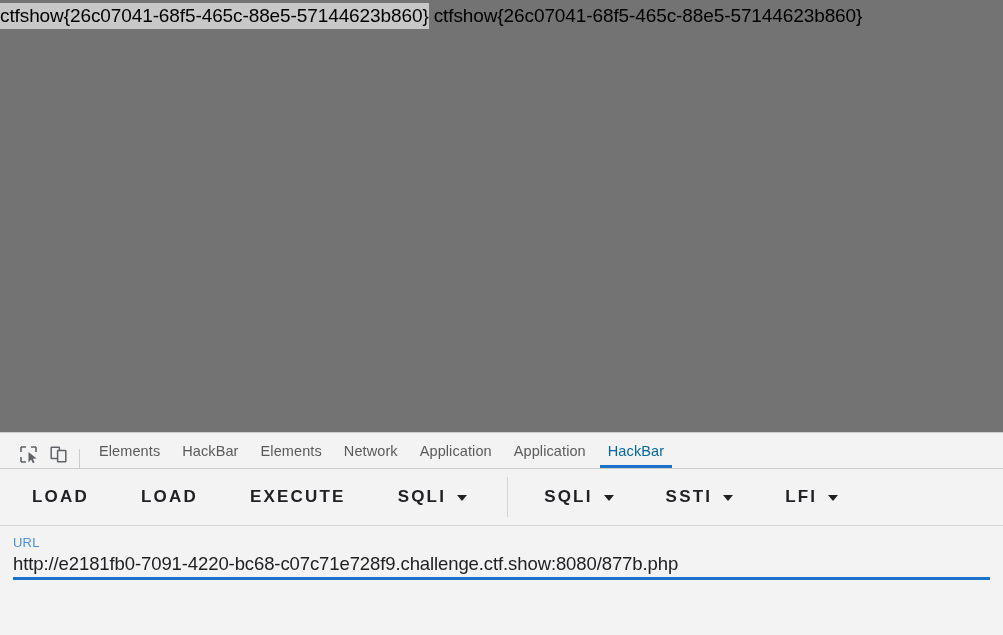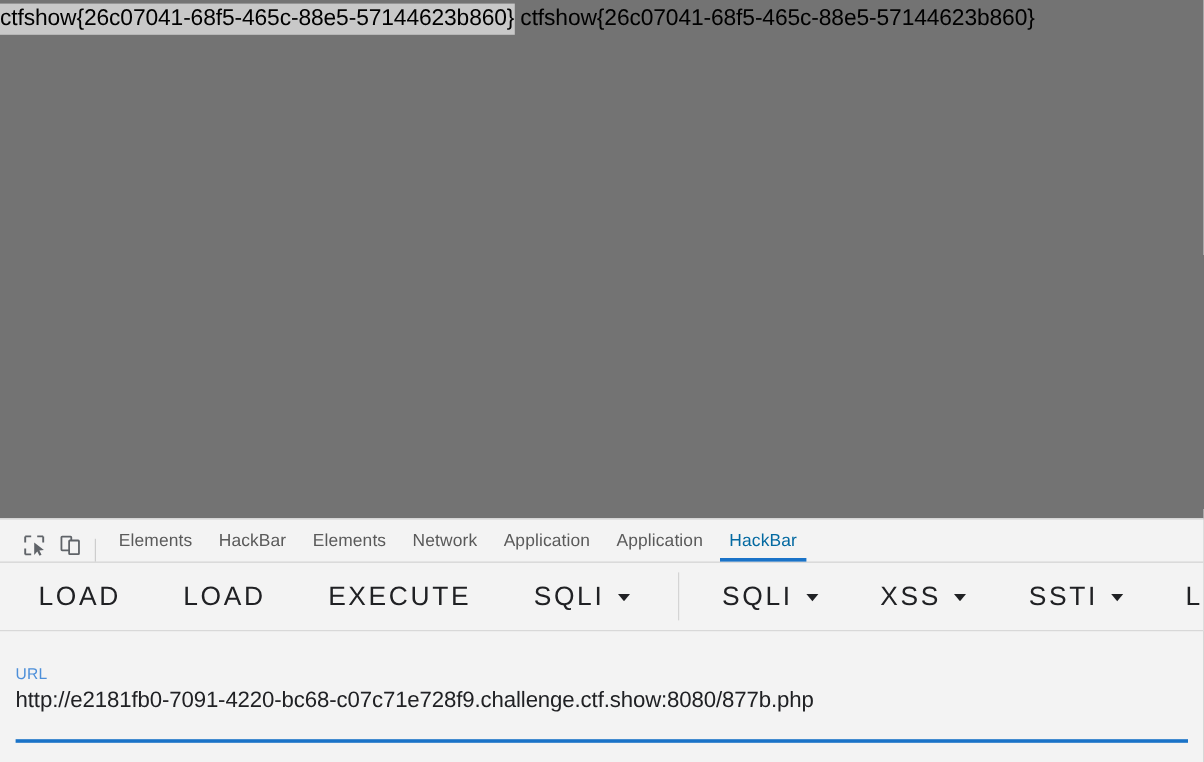--- a/index.html
+++ b/index.html
@@ -121,24 +121,24 @@
     padding-left: 20px;
     box-sizing: border-box;
     overflow: hidden;
   }
   .hb-btn {
     display: flex;
     align-items: center;
     height: 40px;
     padding: 0 12px;
     margin-right: 28px;
-    font-size: 22px;
+    font-size: 17px;
     letter-spacing: 2.2px;
     color: #202124;
-    font-weight: 400;
+    font-weight: 700;
     cursor: pointer;
     white-space: nowrap;
     background: transparent;
     border: none;
     font-family: "Liberation Sans", sans-serif;
   }
   .hb-btn .caret {
     margin-left: 11px;
     width: 0;
     height: 0;
@@ -153,39 +153,39 @@
     width: 1px;
     height: 40px;
     background: #d4d4d4;
     margin: 0 24px 0 0px;
     flex: none;
   }
 
   
   .hb-field {
     position: relative;
-    margin: 28px 13px 0 13px;
+    margin: 9px 13px 0 13px;
   }
   .hb-field-label {
     font-size: 13px;
     color: #4d8fd9;
     letter-spacing: 0.2px;
     margin-bottom: 3px;
     display: block;
   }
   .hb-field-input {
     display: block;
     width: 977px;
     border: none;
     outline: none;
     background: transparent;
     font-family: "Liberation Sans", sans-serif;
     font-size: 18.5px;
     color: #202124;
-    padding: 0 0 22px 0;
+    padding: 0 0 2px 0;
     letter-spacing: -0.1px;
   }
   .hb-field-underline {
     height: 3px;
     width: 977px;
     background: #1a73c8;
   }
 </style>
 </head>
 <body>
@@ -254,24 +254,20 @@
       <span class="caret"></span>
     </button>
 
     <div class="hb-sep"></div>
 
     <button class="hb-btn">
       <span>SQLI</span>
       <span class="caret"></span>
     </button>
     <button class="hb-btn">
-      <span>XSS</span>
-      <span class="caret"></span>
-    </button>
-    <button class="hb-btn">
       <span>SSTI</span>
       <span class="caret"></span>
     </button>
     <button class="hb-btn">
       <span>LFI</span>
       <span class="caret"></span>
     </button>
     <button class="hb-btn">
       
       

